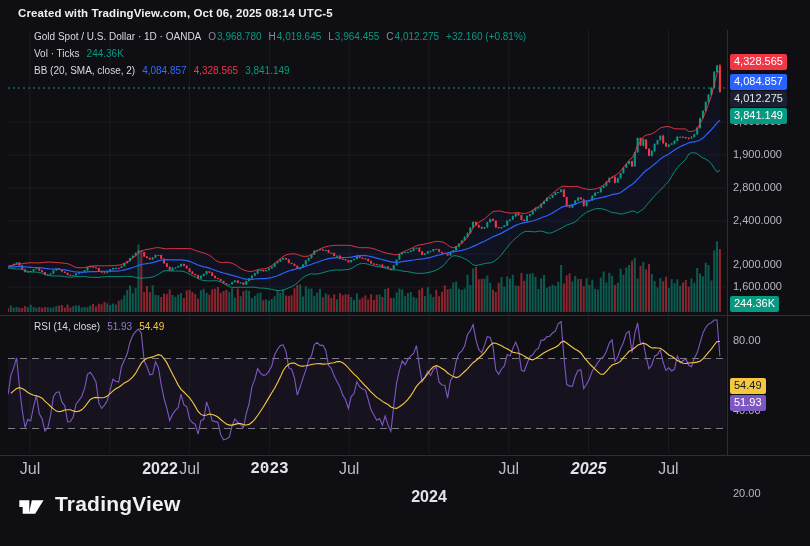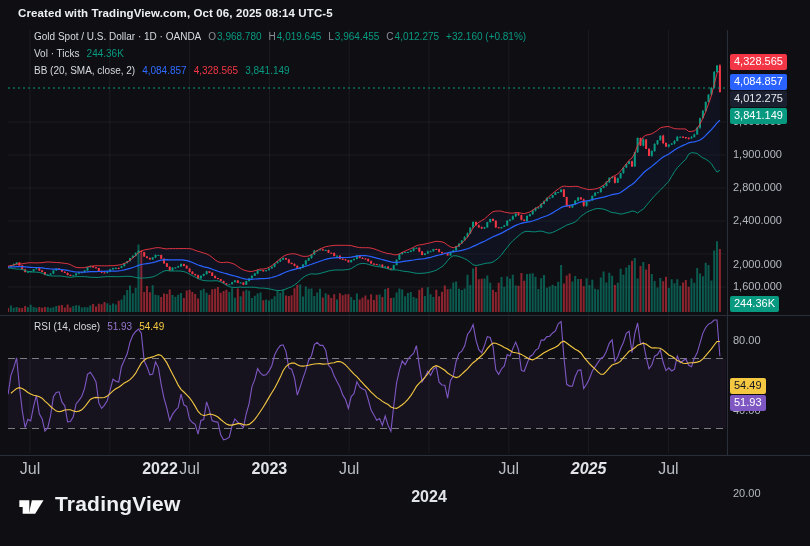--- a/index.html
+++ b/index.html
@@ -137,21 +137,21 @@
       <div class="pbadge" style="top: 90.9993px; background: rgb(27, 32, 48); color: rgb(232, 234, 237);">4,012.275</div>
       <div class="pbadge" style="top: 107.999px; background: rgb(8, 153, 129); color: rgb(255, 255, 255);">3,841.149</div>
       <div class="pbadge" style="top: 296px; background: rgb(8, 153, 129); color: rgb(255, 255, 255);">244.36K</div>
       <div class="pbadge" style="top: 377.642px; background: rgb(245, 200, 66); color: rgb(19, 23, 34);">54.49</div>
       <div class="pbadge" style="top: 394.642px; background: rgb(126, 87, 194); color: rgb(255, 255, 255);">51.93</div>
     </div>
   <div id="time-scale">
       <span style="left: 30px;">Jul</span>
       <span class="year" style="left: 115px; margin-left: 45px;">2022</span>
       <span style="left: 189.6px;">Jul</span>
-      <span class="year" style="left: 269.4px;">2023</span>
+      <span class="year" style="left: 269.4px; font-family: Liberation Mono, monospace;">2023</span>
       <span style="left: 349.2px;">Jul</span>
       <span class="year" style="left: 429px; margin-top: 28px;">2024</span>
       <span style="left: 508.8px;">Jul</span>
       <span class="year" style="left: 588.6px; font-style: italic;">2025</span>
       <span style="left: 668.4px;">Jul</span>
     </div>
 
   <div id="footer">
     <svg class="tvlogo" width="30" height="30" viewBox="0 0 36 36">
       <path d="M4,10 H16 V26 H8 V18 H4 Z" fill="#ffffff"></path>

